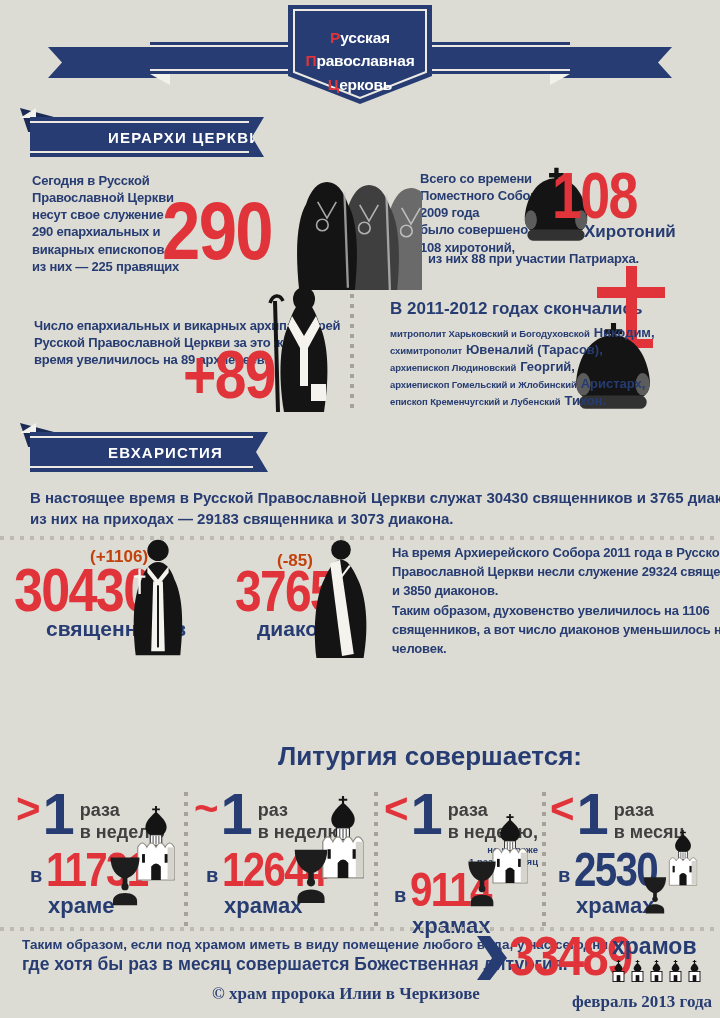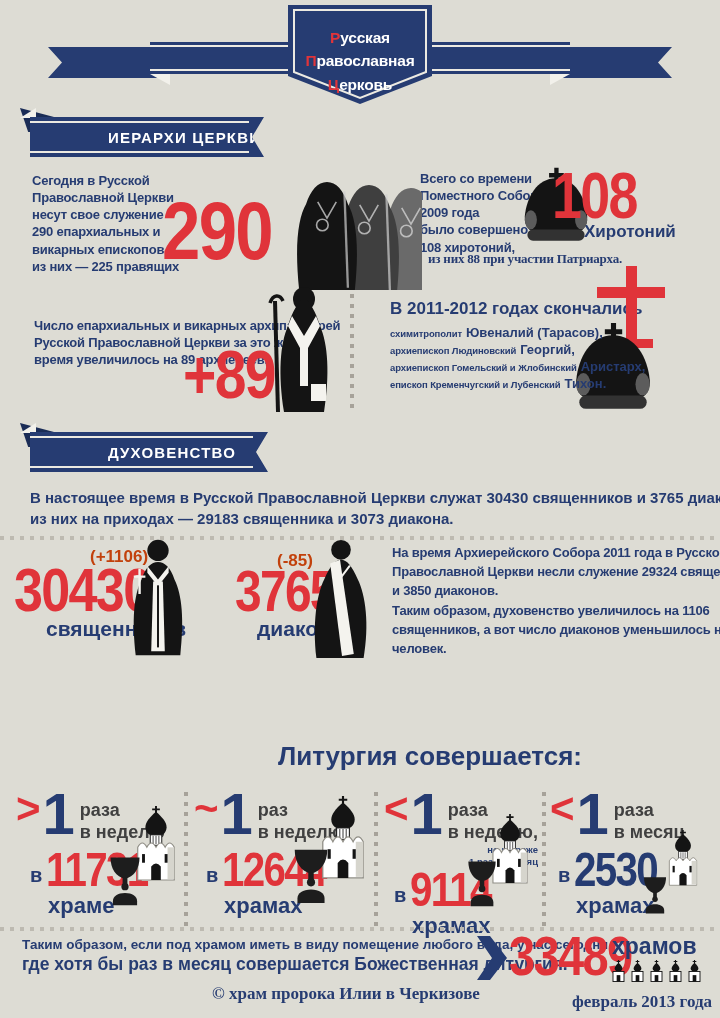--- a/index.html
+++ b/index.html
@@ -169,21 +169,21 @@
   </svg>
   <div class="abs bignum" style="left:162px;top:190px;font-size:82px;z-index:2;">290</div>
 
   <div class="abs t13" style="left:420px;top:170px;">
     <div>Всего со времени</div>
     <div>Поместного Собора</div>
     <div>2009 года</div>
     <div>было совершено</div>
     <div>108 хиротоний,</div>
   </div>
-  <div class="abs t13 nowrap" style="left:428px;top:250px;font-family:Liberation Serif, serif;">из них 88 при участии Патриарха.</div>
+  <div class="abs t13 nowrap" style="left:428px;top:250px;">из них 88 при участии Патриарха.</div>
 
   <svg class="abs" style="left:516px;top:167px;z-index:1;" width="80" height="78" viewBox="0 0 92 90">
       <use href="#sym-klobuk"></use>
     </svg>
   <div class="abs bignum" style="left:552px;top:164px;font-size:64px;z-index:2;">108</div>
   <div class="abs nowrap" style="left:584px;top:222px;font-size:17px;">Хиротоний</div>
 
   <div class="abs t13" style="left:34px;top:317px;">
     <div>Число епархиальных и викарных архипастырей</div>
     <div>Русской Православной Церкви за это же</div>
@@ -197,20 +197,24 @@
     <path d="M24,126 C18,88 20,58 28,40 C32,26 38,16 44,11 C50,16 56,26 60,40 C68,58 70,88 64,126 Z" fill="#141414"></path>
     <path d="M32,30 L44,50 L56,30 L60,40 L48,62 L48,100 L40,100 L40,62 L28,40 Z" fill="#f4f3ee"></path>
     <rect x="51" y="98" width="15" height="17" fill="#f4f3ee"></rect>
   </svg>
   <div class="abs bignum" style="left:183px;top:340px;font-size:68px;z-index:2;">+89</div>
 
   <div class="vdots" style="left:350px;top:294px;height:116px;"></div>
 
   <div class="abs nowrap" style="left:390px;top:299px;font-size:17px;">В 2011-2012 годах скончались</div>
   <div class="abs" style="left:390px;top:325px;z-index:3;">
+    <div class="entry">
+        <span class="etitle">митрополит Харьковский и Богодуховской</span>
+        <span class="ename">Никодим,</span>
+      </div>
     <div class="entry">
         <span class="etitle">схимитрополит</span>
         <span class="ename">Ювеналий (Тарасов),</span>
       </div>
     <div class="entry">
         <span class="etitle">архиепископ Людиновский</span>
         <span class="ename">Георгий,</span>
       </div>
     <div class="entry">
         <span class="etitle">архиепископ Гомельский и Жлобинский</span>
@@ -229,21 +233,21 @@
   </svg>
   <svg class="abs" style="left:566px;top:322px;z-index:2;" width="94" height="92" viewBox="0 0 92 90">
       <use href="#sym-klobuk"></use>
     </svg>
 
   <div class="ribbon" style="left:30px;top:432px;width:238px;">
     <div class="ribbon-tail"></div>
     <div class="ribbon-fold"></div>
     <div class="ribbon-body">
         <div class="ribbon-stripes"></div>
-      <span class="ribbon-label">ДУХОВЕНСТВО</span>
+      <span class="ribbon-label">ЕВХАРИСТИЯ</span>
     </div>
   </div>
 
   <div class="abs nowrap" style="left:30px;top:489px;font-size:15px;">В настоящее время в Русской Православной Церкви служат 30430 священников и 3765 диаконов</div>
   <div class="abs nowrap" style="left:30px;top:510px;font-size:15px;">из них на приходах — 29183 священника и 3073 диакона.</div>
 
   <div class="hdots" style="left:0;top:536px;width:720px;"></div>
 
   <div class="abs gray nowrap" style="left:90px;top:547px;font-size:17px;">(+1106)</div>
   <div class="abs bignum" style="left:14px;top:559px;font-size:62px;z-index:1;">30430</div>

